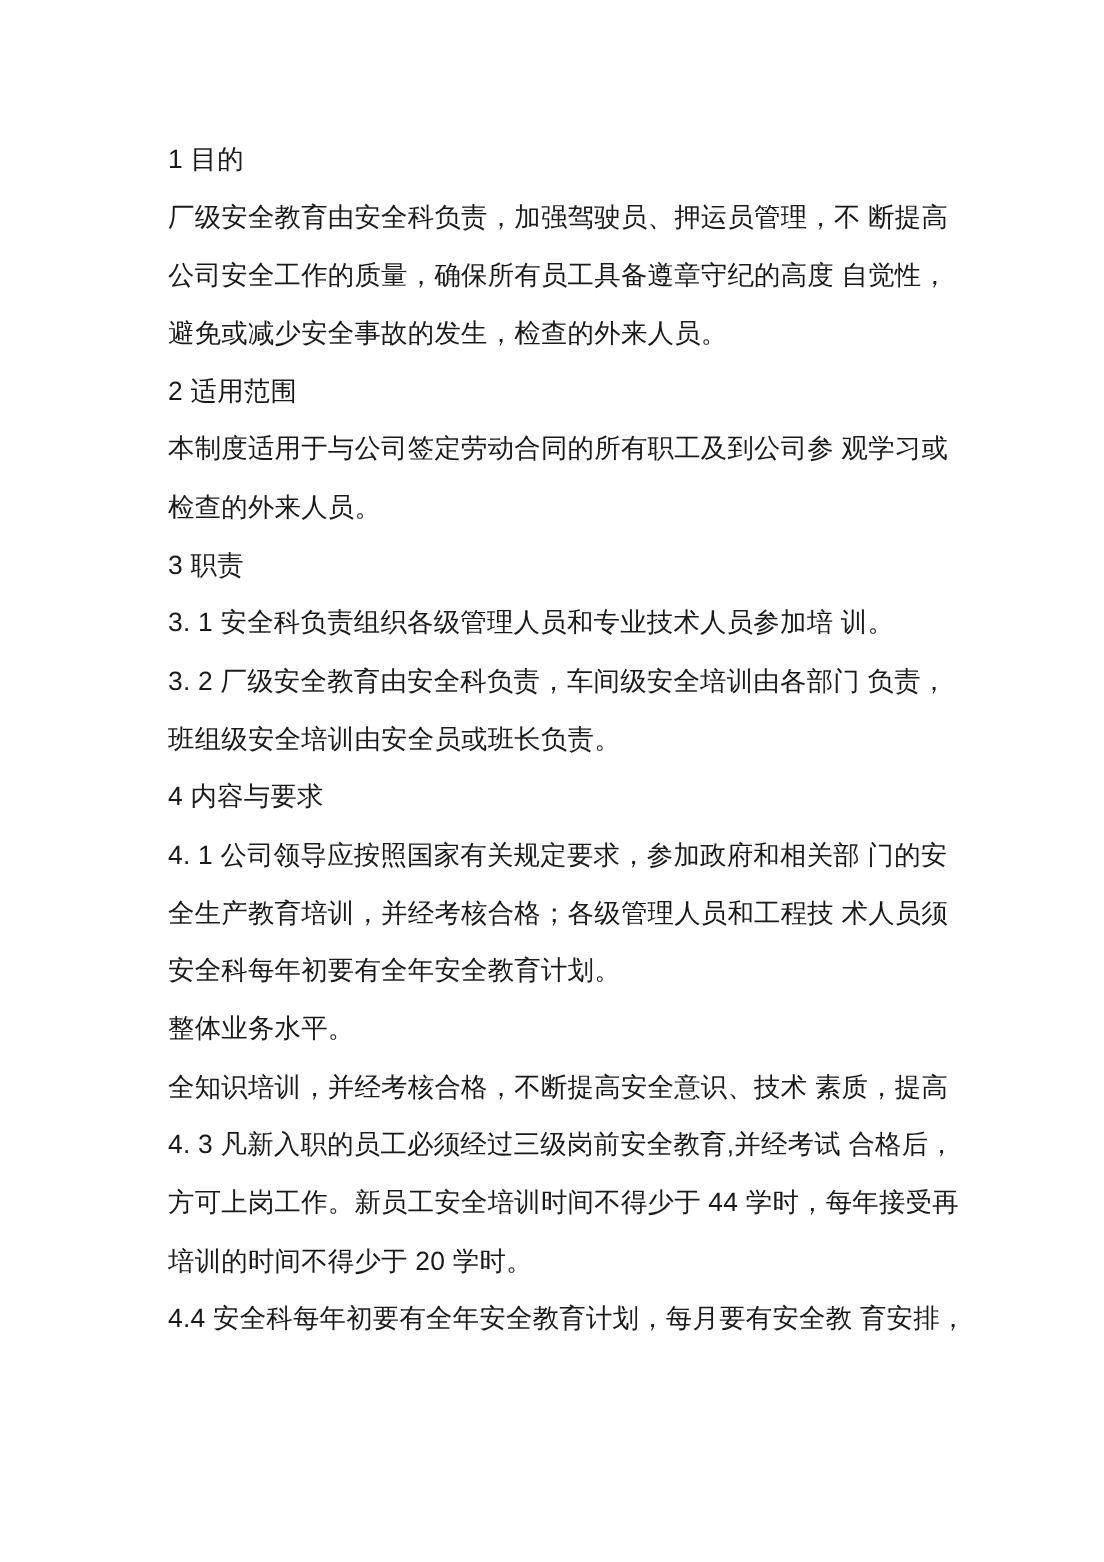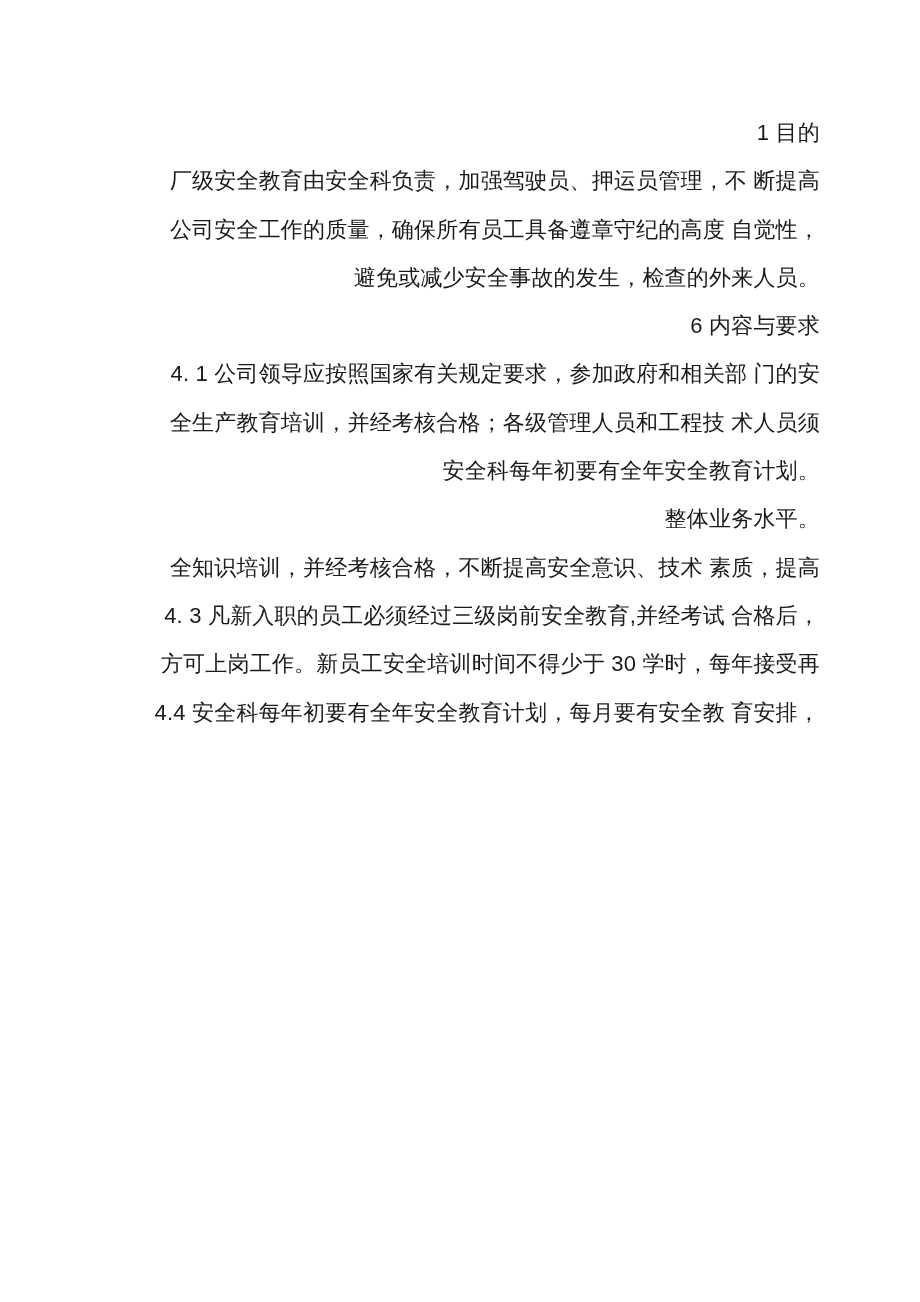--- a/index.html
+++ b/index.html
@@ -15,21 +15,20 @@
       height: 1302px;
       background: var(--bg);
       font-family: "Liberation Sans", sans-serif;
     }
     .page {
       position: relative;
       width: 920px;
       height: 1302px;
       background: var(--bg);
       overflow: hidden;
-      text-align: right;
     }
     .text-block {
       position: absolute;
       left: 140px;
       top: 109px;
       width: 680px;
     }
     .doc-line {
       height: 48.3px;
       line-height: 48.3px;
@@ -45,28 +44,40 @@
 <div class="page">
   <div class="text-block">
 
     <section>
       <div class="doc-line">1 目的</div>
       <div class="doc-line">厂级安全教育由安全科负责，加强驾驶员、押运员管理，不 断提高</div>
       <div class="doc-line">公司安全工作的质量，确保所有员工具备遵章守纪的高度 自觉性，</div>
       <div class="doc-line">避免或减少安全事故的发生，检查的外来人员。</div>
     </section>
 
-
+    <section>
+      <div class="doc-line">2 适用范围</div>
+      <div class="doc-line">本制度适用于与公司签定劳动合同的所有职工及到公司参 观学习或</div>
+      <div class="doc-line">检查的外来人员。</div>
+    </section>
 
     <section>
-      <div class="doc-line">6 内容与要求</div>
+      <div class="doc-line">3 职责</div>
+      <div class="doc-line">3. 1 安全科负责组织各级管理人员和专业技术人员参加培 训。</div>
+      <div class="doc-line">3. 2 厂级安全教育由安全科负责，车间级安全培训由各部门 负责，</div>
+      <div class="doc-line">班组级安全培训由安全员或班长负责。</div>
+    </section>
+
+    <section>
+      <div class="doc-line">4 内容与要求</div>
       <div class="doc-line">4. 1 公司领导应按照国家有关规定要求，参加政府和相关部 门的安</div>
       <div class="doc-line">全生产教育培训，并经考核合格；各级管理人员和工程技 术人员须</div>
       <div class="doc-line">安全科每年初要有全年安全教育计划。</div>
       <div class="doc-line">整体业务水平。</div>
       <div class="doc-line">全知识培训，并经考核合格，不断提高安全意识、技术 素质，提高</div>
       <div class="doc-line">4. 3 凡新入职的员工必须经过三级岗前安全教育,并经考试 合格后，</div>
-      <div class="doc-line">方可上岗工作。新员工安全培训时间不得少于 30 学时，每年接受再</div>
+      <div class="doc-line">方可上岗工作。新员工安全培训时间不得少于 44 学时，每年接受再</div>
+      <div class="doc-line">培训的时间不得少于 20 学时。</div>
       <div class="doc-line">4.4 安全科每年初要有全年安全教育计划，每月要有安全教 育安排，</div>
     </section>
 
   </div>
 </div>
 
 </body></html>

